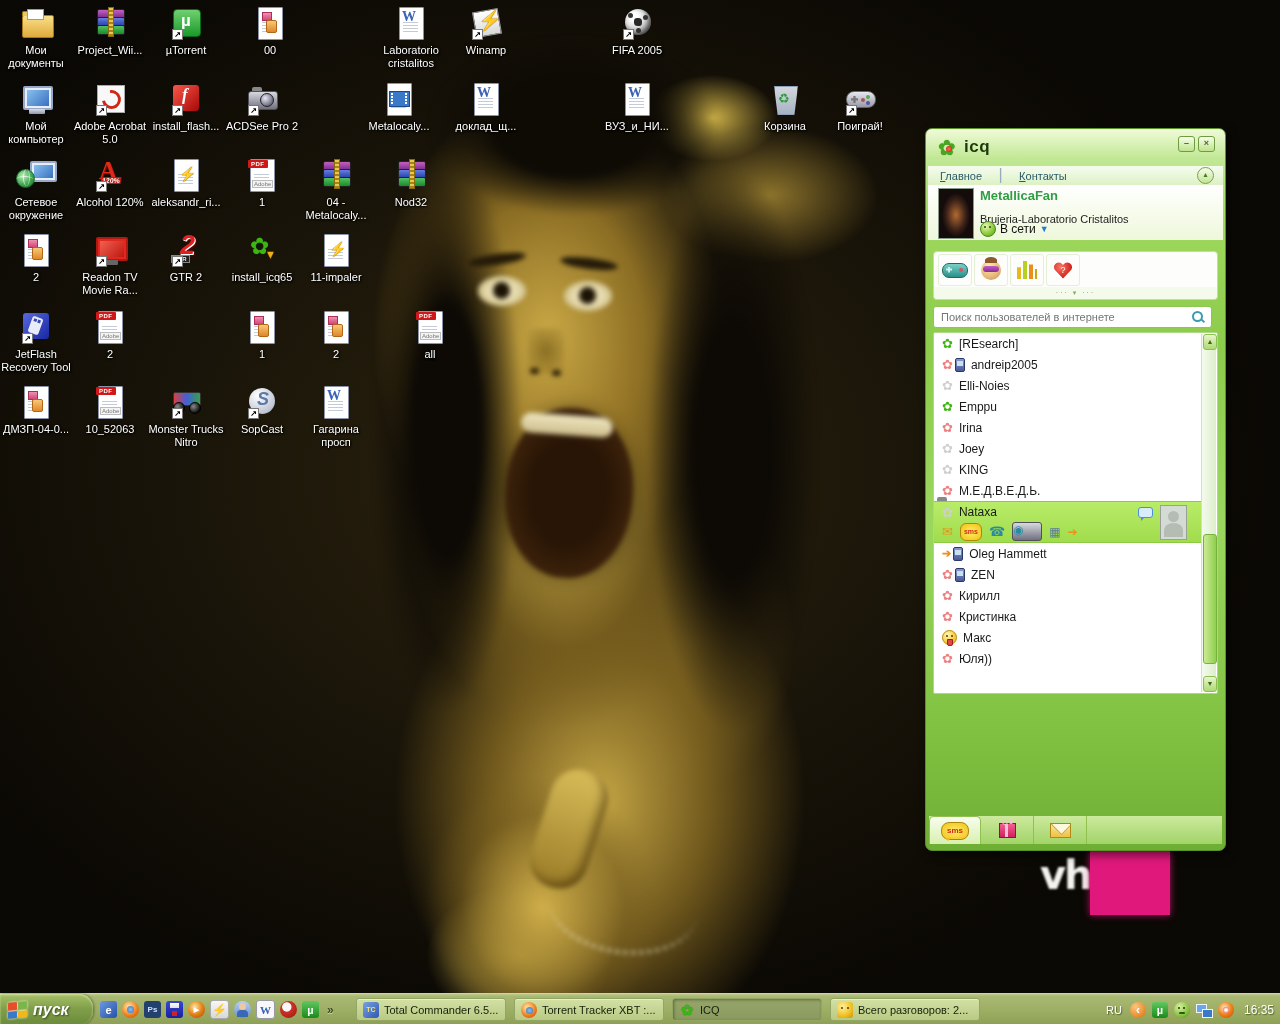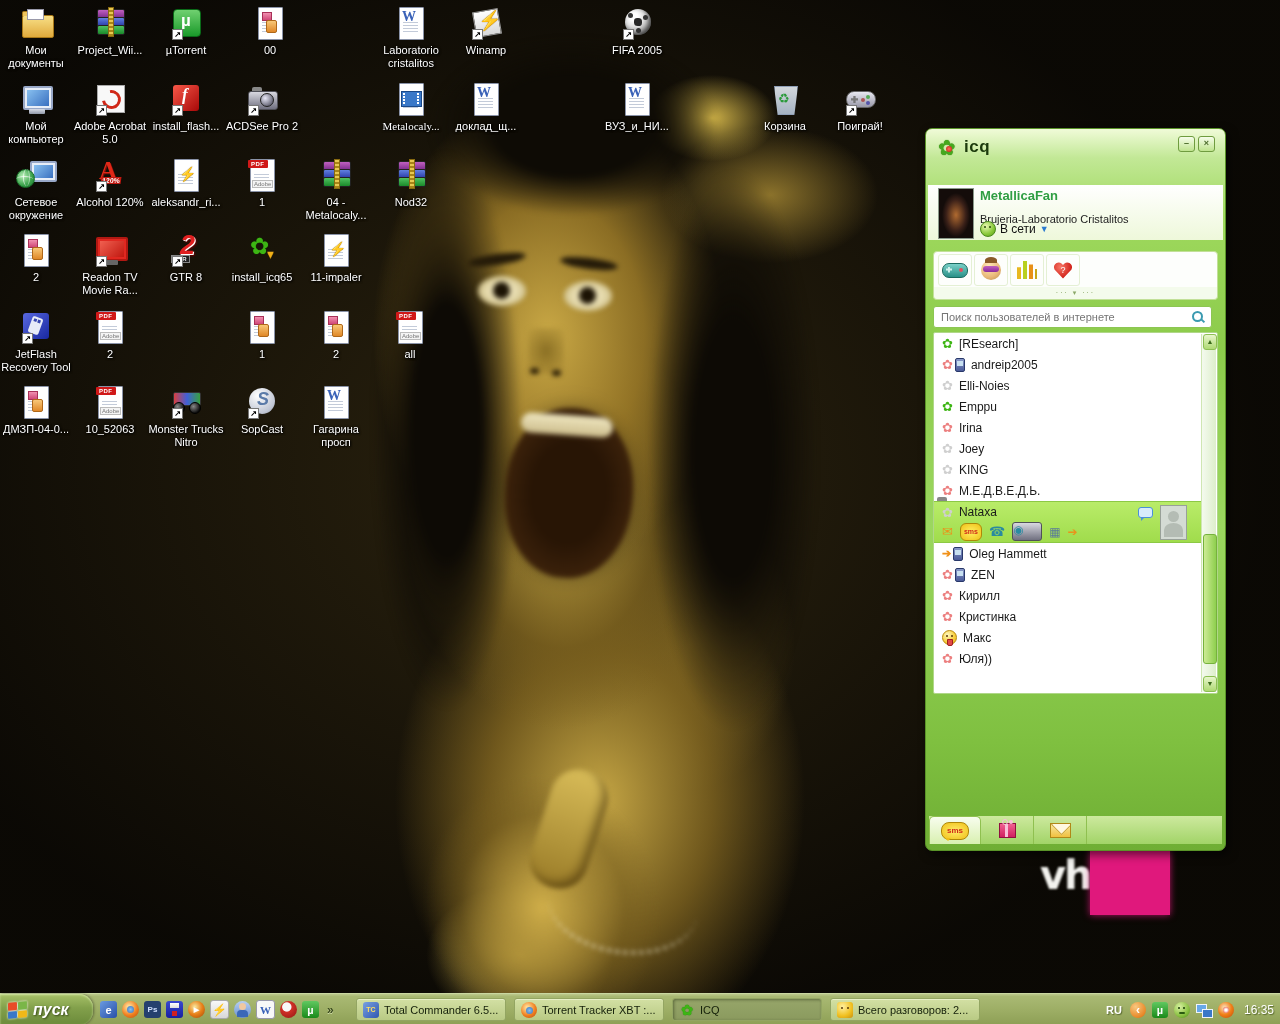--- a/index.html
+++ b/index.html
@@ -322,21 +322,21 @@
     font-size:7px;font-weight:bold;position:relative}
   .ti.totalcmd{background:linear-gradient(135deg,#78a0e0,#3058b0);border-radius:3px;color:#ffe060}
   .ti.firefox{background:radial-gradient(circle at 40% 35%,#ffd890 10%,#f08020 55%,#b84808);border-radius:50%}
   .ti.firefox::before{content:"";position:absolute;left:5px;top:5px;width:7px;height:7px;border-radius:50%;
     background:radial-gradient(#88c0f0,#3a70b8)}
   .ti.icqfl{color:#3db514;font-size:14px;text-shadow:0 0 1px #1a7a08}
   .ti.qip{background:radial-gradient(circle at 35% 30%,#fff0a0,#f0c020 60%,#c89010);border-radius:3px}
   .ti.qip::before{content:"";position:absolute;left:4px;top:5px;width:2px;height:2px;border-radius:50%;
     background:#5a3a08;box-shadow:6px 0 0 #5a3a08}
   #tray{position:absolute;right:6px;top:0;height:31px;display:flex;align-items:center;gap:6px}
-  #tray-lang{color:#fff;font-size:11px;font-weight:bold;text-shadow:1px 1px 1px #5a6a30;margin-right:2px}
+  #tray-lang{color:#fff;font-size:11px;font-weight:normal;text-shadow:1px 1px 1px #5a6a30;margin-right:2px}
   .tri{width:16px;height:16px;display:flex;align-items:center;justify-content:center;position:relative;cursor:pointer}
   .tri.hidearrow{background:radial-gradient(circle at 35% 30%,#f8c880,#e88828 70%,#c06010);border-radius:50%;
     color:#fff;font-size:12px;font-weight:bold;line-height:14px}
   .tri.utorrenttr{background:linear-gradient(#60c860,#1a8a1a);border-radius:3px;color:#fff;font-size:11px;font-weight:bold}
   .tri.icqface{background:radial-gradient(circle at 35% 30%,#d8f0a0,#88c040 60%,#4a8a18);border-radius:50%}
   .tri.icqface::before{content:"";position:absolute;left:4px;top:5px;width:2px;height:2px;border-radius:50%;
     background:#1a3a08;box-shadow:5px 0 0 #1a3a08}
   .tri.icqface::after{content:"";position:absolute;left:5px;top:10px;width:6px;height:2px;border-radius:1px;background:#2a5a10}
   .tri.network::before{content:"";position:absolute;left:0;top:2px;width:9px;height:7px;background:#68a8e8;border:1px solid #f0f4f8}
   .tri.network::after{content:"";position:absolute;left:6px;top:7px;width:9px;height:7px;background:#3a78c8;border:1px solid #f0f4f8}
@@ -451,21 +451,21 @@
       <div class="dlabel">install_flash...</div>
     </div>
     <div class="desktop-icon" style="left: 224px; top: 82px;">
       <div class="dicon acdsee">
         <i class="cam"></i>
         <i class="lens"></i>
         <i class="sc">↗</i>
       </div>
       <div class="dlabel">ACDSee Pro 2</div>
     </div>
-    <div class="desktop-icon" style="left: 373px; top: 82px; font-family: Liberation Serif, serif;">
+    <div class="desktop-icon" style="left: 361px; top: 82px;">
       <div class="dicon video">
         <i class="pg"></i>
         <i class="film"></i>
       </div>
       <div class="dlabel">Metalocaly...</div>
     </div>
     <div class="desktop-icon" style="left: 448px; top: 82px;">
       <div class="dicon word">
         <i class="pg"></i>
         <i class="wl">W</i>
@@ -556,21 +556,21 @@
         <i class="sc">↗</i>
       </div>
       <div class="dlabel">Readon TV Movie Ra...</div>
     </div>
     <div class="desktop-icon" style="left: 148px; top: 233px;">
       <div class="dicon gtr2">
         <i class="g2">2</i>
         <i class="gtr">GTR</i>
         <i class="sc">↗</i>
       </div>
-      <div class="dlabel">GTR 8</div>
+      <div class="dlabel">GTR 2</div>
     </div>
     <div class="desktop-icon" style="left: 224px; top: 233px;">
       <div class="dicon icqflower">
         <i class="iflower">✿</i>
         <i class="iarr">▼</i>
       </div>
       <div class="dlabel">install_icq65</div>
     </div>
     <div class="desktop-icon" style="left: 298px; top: 233px;">
       <div class="dicon winampfile">
@@ -604,21 +604,21 @@
       <div class="dlabel">1</div>
     </div>
     <div class="desktop-icon" style="left: 298px; top: 310px;">
       <div class="dicon image">
         <i class="pg"></i>
         <i class="im1"></i>
         <i class="im2"></i>
       </div>
       <div class="dlabel">2</div>
     </div>
-    <div class="desktop-icon" style="left: 372px; top: 310px;">
+    <div class="desktop-icon" style="left: 392px; top: 310px;">
       <div class="dicon pdf">
         <i class="pg"></i>
         <i class="pband">PDF</i>
         <i class="padobe">Adobe</i>
       </div>
       <div class="dlabel">all</div>
     </div>
     <div class="desktop-icon" style="left: -2px; top: 385px;">
       <div class="dicon image">
         <i class="pg"></i>
@@ -662,20 +662,26 @@
   </div>
 
 <div id="icq">
   <div id="icq-titlebar">
     <span class="icq-logo">
         <span class="petals">✿</span>
       </span>
     <span class="icq-title">icq</span>
     <span class="winbtn" id="btn-min">–</span>
     <span class="winbtn" id="btn-close">×</span>
+  </div>
+  <div id="icq-menurow">
+    <span class="menu-item">Главное</span>
+    <span class="menu-sep">|</span>
+    <span class="menu-item">Контакты</span>
+    <span id="collapse-btn">▴</span>
   </div>
   <div id="icq-profile">
     <div id="profile-avatar"></div>
     <div id="profile-name">MetallicaFan</div>
     <div id="profile-status-msg">Brujeria-Laboratorio Cristalitos</div>
     <div id="presence-row">
       <span class="presence-smiley"></span>
       <span id="presence-label">В сети</span>
       <span class="dd-arrow">▼</span>
     </div>

